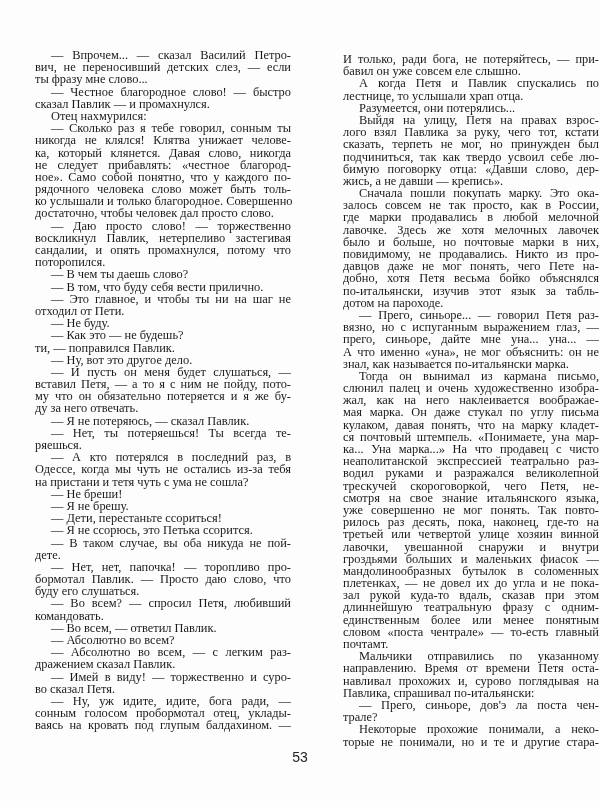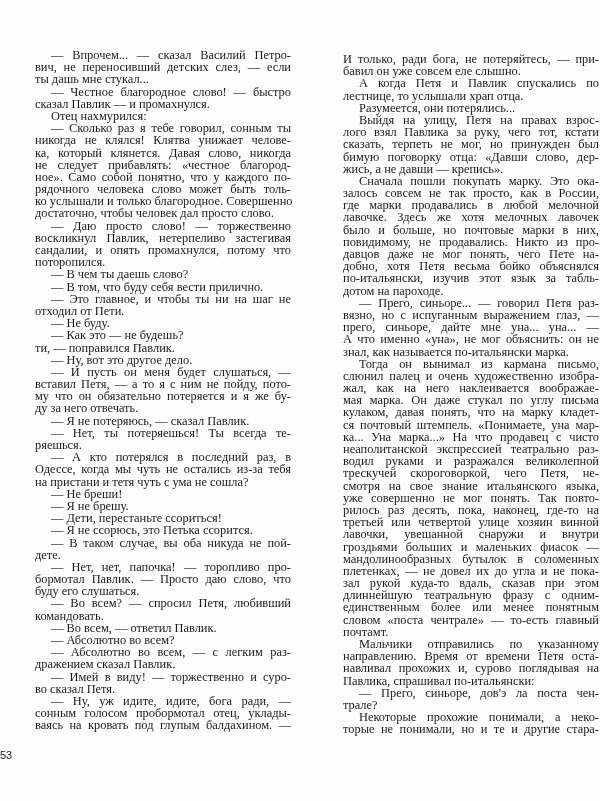--- a/index.html
+++ b/index.html
@@ -4,30 +4,30 @@
 <style>
   html, body { margin: 0; padding: 0; background: #ffffff; }
   body { width: 600px; height: 801px; position: relative; overflow: hidden; color: #1a1a1a; }
   .page { position: absolute; left: 0; top: 0; width: 600px; height: 801px; background: #fdfdfd; }
   .col { position: absolute; top: 49px; width: 256px; font-family: "Liberation Serif", "DejaVu Serif", serif; font-size: 12.4px; }
   .col-left { left: 35px; }
   .col-right { left: 309px; top: 53px; margin-left: 34px; }
   .line { height: 12.2px; line-height: 12.2px; white-space: nowrap; text-align: justify; text-align-last: justify; display: block; overflow: visible; }
   .line.last { text-align-last: left; font-family: Liberation Serif, serif; }
   .line.indent { padding-left: 16px; }
-  .page-number { position: absolute; left: 0; width: 600px; top: 749px; font-family: "Liberation Sans", "DejaVu Sans", sans-serif; font-size: 11px; color: #222; }
+  .page-number { position: absolute; left: 0; width: 600px; top: 749px; text-align: center; font-family: "Liberation Sans", "DejaVu Sans", sans-serif; font-size: 14px; color: #222; }
 </style>
 </head>
 <body>
 
 <div class="page">
   <div class="col col-left" id="col-left">
       <span class="line indent">— Впрочем... — сказал Василий Петро-</span>
       <span class="line">вич, не переносивший детских слез, — если</span>
-      <span class="line last">ты дашь мне стукал...</span>
+      <span class="line last">ты фразу мне слово...</span>
       <span class="line indent">— Честное благородное слово! — быстро</span>
       <span class="line last">сказал Павлик — и промахнулся.</span>
       <span class="line indent last">Отец нахмурился:</span>
       <span class="line indent">— Сколько раз я тебе говорил, сонным ты</span>
       <span class="line">никогда не клялся! Клятва унижает челове-</span>
       <span class="line">ка, который клянется. Давая слово, никогда</span>
       <span class="line">не следует прибавлять: «честное благород-</span>
       <span class="line">ное». Само собой понятно, что у каждого по-</span>
       <span class="line">рядочного человека слово может быть толь-</span>
       <span class="line">ко услышали и только благородное. Совершенно</span>
@@ -77,20 +77,21 @@
     </div>
   <div class="col col-right" id="col-right">
       <span class="line">И только, ради бога, не потеряйтесь, — при-</span>
       <span class="line last">бавил он уже совсем еле слышно.</span>
       <span class="line indent">А когда Петя и Павлик спускались по</span>
       <span class="line last">лестнице, то услышали храп отца.</span>
       <span class="line indent last">Разумеется, они потерялись...</span>
       <span class="line indent">Выйдя на улицу, Петя на правах взрос-</span>
       <span class="line">лого взял Павлика за руку, чего тот, кстати</span>
       <span class="line">сказать, терпеть не мог, но принужден был</span>
+      <span class="line">подчиниться, так как твердо усвоил себе лю-</span>
       <span class="line">бимую поговорку отца: «Давши слово, дер-</span>
       <span class="line last">жись, а не давши — крепись».</span>
       <span class="line indent">Сначала пошли покупать марку. Это ока-</span>
       <span class="line">залось совсем не так просто, как в России,</span>
       <span class="line">где марки продавались в любой мелочной</span>
       <span class="line">лавочке. Здесь же хотя мелочных лавочек</span>
       <span class="line">было и больше, но почтовые марки в них,</span>
       <span class="line">повидимому, не продавались. Никто из про-</span>
       <span class="line">давцов даже не мог понять, чего Пете на-</span>
       <span class="line">добно, хотя Петя весьма бойко объяснялся</span>

